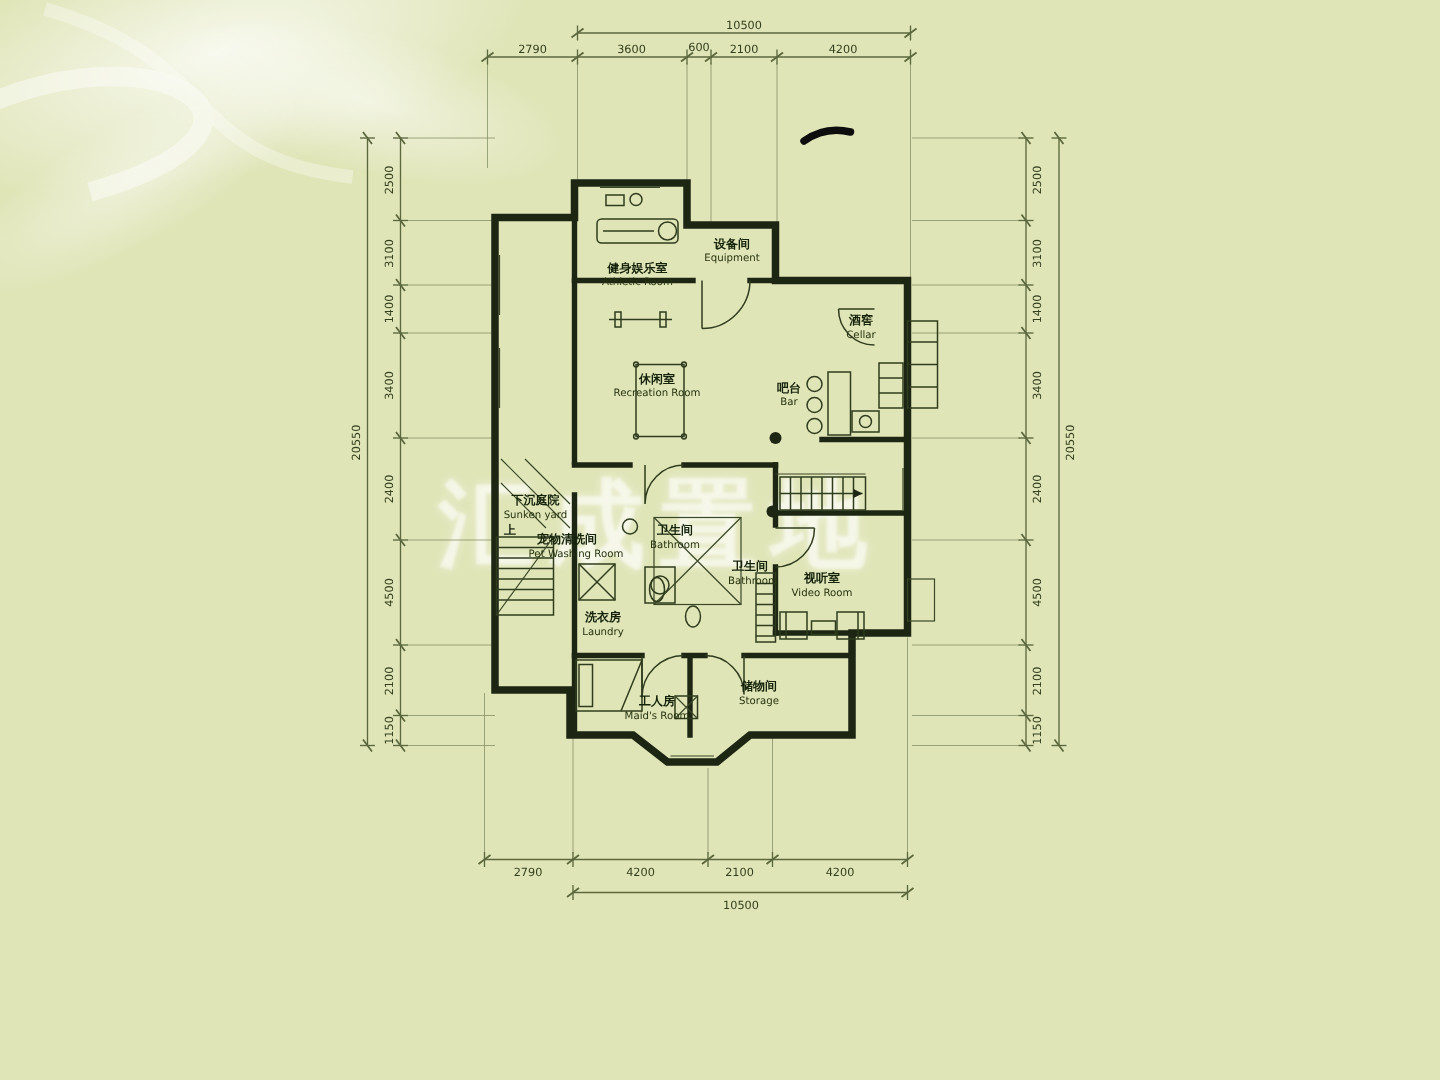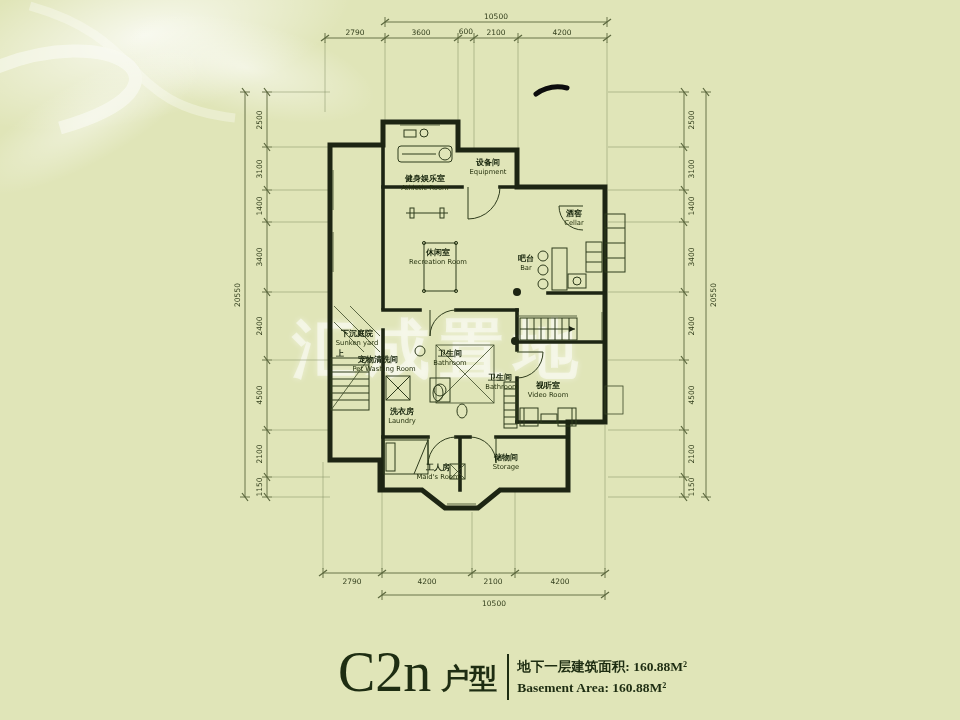--- a/index.html
+++ b/index.html
@@ -314,23 +314,14 @@
       <text class="cn" x="438" y="470">工人房</text>
       <text class="en" x="438" y="479">Maid's Room</text>
 
       <text class="cn" x="506" y="460">储物间</text>
       <text class="en" x="506" y="469">Storage</text>
 
       <text class="uptxt" x="340" y="356">上</text>
     </g>
   </svg>
 
-  <div class="titleblock">
-    <span class="model">C2n</span>
-    <span class="type">户型</span>
-    <span class="tdivider"></span>
-    <div class="areas">
-      <div>地下一层建筑面积: 160.88M²</div>
-      <div>Basement Area: 160.88M²</div>
-    </div>
-  </div>
 
 </div>
 
 </body></html>

